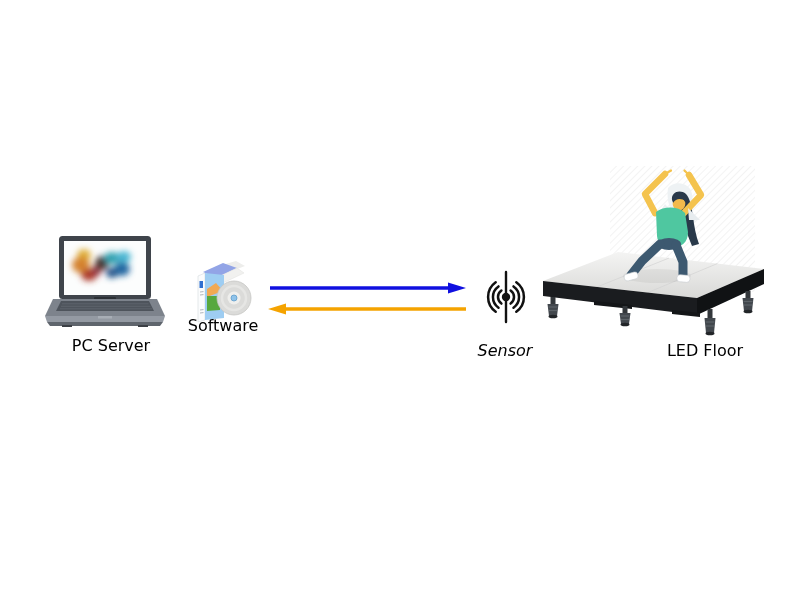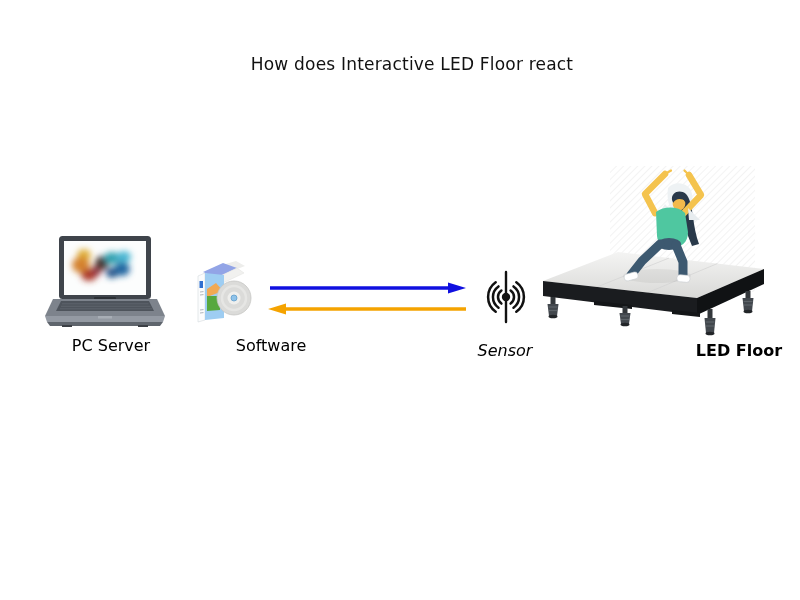--- a/index.html
+++ b/index.html
@@ -11,36 +11,35 @@
   .canvas{position:absolute;inset:0;}
   .title{
     position:absolute;left:412px;top:54px;transform:translateX(-50%);
     font-size:17px;color:#111;white-space:nowrap;letter-spacing:0.2px;
   }
   .node-label{
     position:absolute;transform:translateX(-50%);
     font-size:16px;color:#000;white-space:nowrap;
   }
   .lbl-pc{left:111px;top:336px;}
-  .lbl-sw{left:223px;top:336px;margin-left:48px;}
+  .lbl-sw{left:223px;top:316px;}
   .lbl-se{left:505px;top:341px;font-style:italic;}
-  .lbl-lf{left:739px;top:341px;font-weight:bold;}
+  .lbl-lf{left:705px;top:341px;}
   .icon{position:absolute;}
   .ic-laptop{left:44px;top:233px;}
   .ic-software{left:192px;top:258px;}
   .ic-arrows{left:262px;top:272px;}
   .ic-sensor{left:478px;top:266px;}
   .ic-floor{left:532px;top:158px;}
 </style>
 </head>
 <body>
 
 <div class="canvas">
 
-  <div class="title">How does Interactive LED Floor react</div>
 
   <svg class="icon ic-laptop" width="124" height="98" viewBox="0 0 124 98">
     <defs>
       <clipPath id="scrClip">
           <rect x="20" y="8" width="82" height="54"></rect>
         </clipPath>
       <filter id="blur1" x="-30%" y="-30%" width="160%" height="160%">
         <feGaussianBlur stdDeviation="3"></feGaussianBlur>
       </filter>
     </defs>

